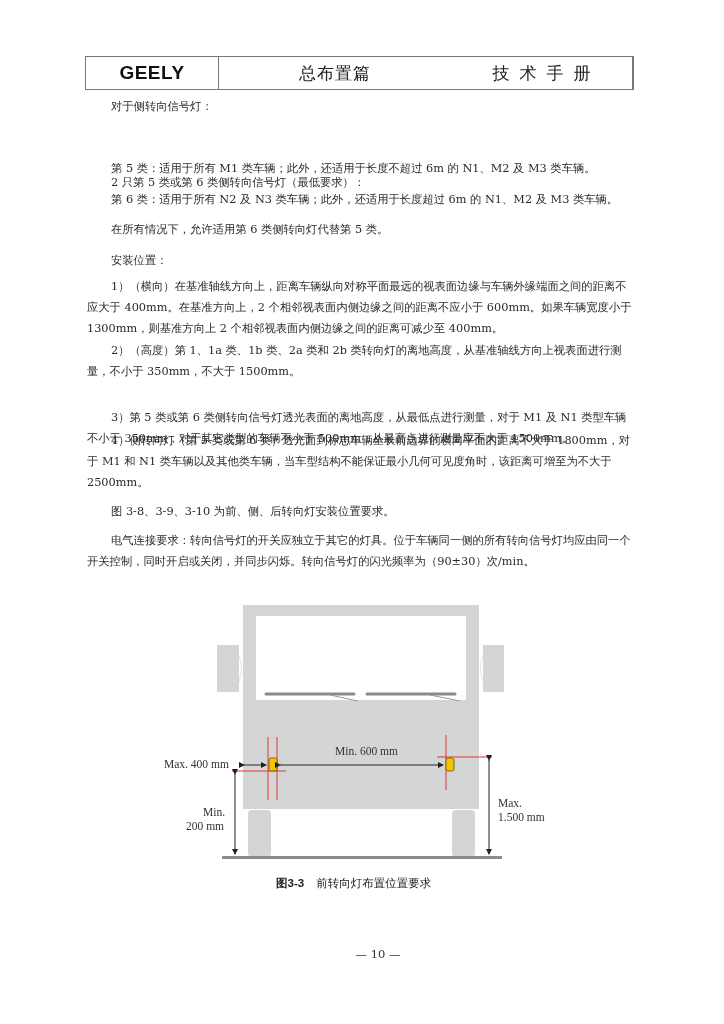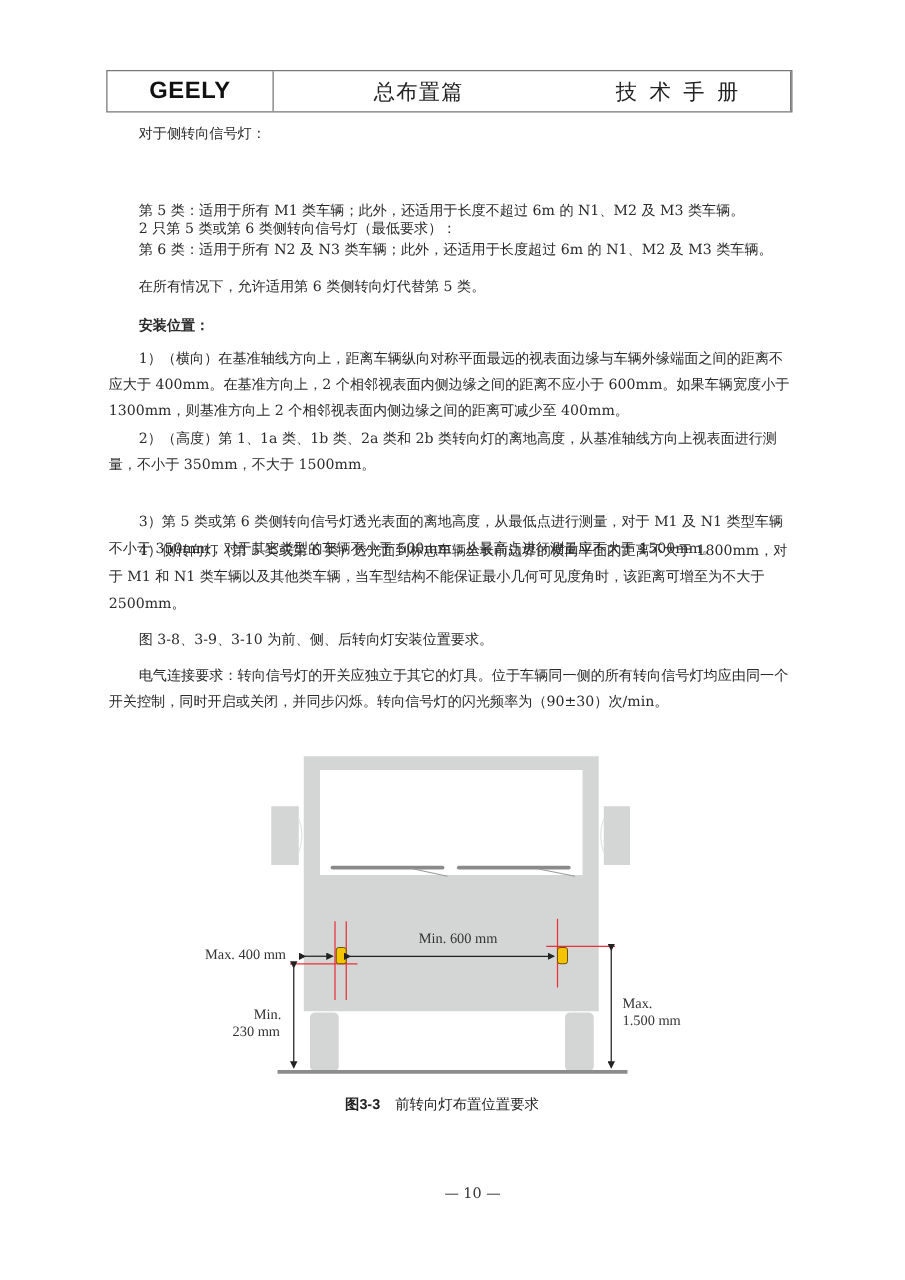--- a/index.html
+++ b/index.html
@@ -38,21 +38,21 @@
   <div class="header-cell c2">
     <span class="manual-title">技术手册</span>
   </div>
 </div>
 
 <p class="para ind" style="top:96px;">对于侧转向信号灯：</p>
 <p class="para ind" style="top:136px;margin-top:36px;">2 只第 5 类或第 6 类侧转向信号灯（最低要求）：</p>
 <p class="para ind" style="top:158px;">第 5 类：适用于所有 M1 类车辆；此外，还适用于长度不超过 6m 的 N1、M2 及 M3 类车辆。</p>
 <p class="para ind" style="top:189px;">第 6 类：适用于所有 N2 及 N3 类车辆；此外，还适用于长度超过 6m 的 N1、M2 及 M3 类车辆。</p>
 <p class="para ind" style="top:219px;">在所有情况下，允许适用第 6 类侧转向灯代替第 5 类。</p>
-<p class="para ind" style="top:250px;font-weight:bold;">安装位置：</p>
+<p class="para ind" style="top:250px;">安装位置：</p>
 <p class="para ind" style="top:276px;">1）（横向）在基准轴线方向上，距离车辆纵向对称平面最远的视表面边缘与车辆外缘端面之间的距离不应大于 400mm。在基准方向上，2 个相邻视表面内侧边缘之间的距离不应小于 600mm。如果车辆宽度小于 1300mm，则基准方向上 2 个相邻视表面内侧边缘之间的距离可减少至 400mm。</p>
 <p class="para ind" style="top:340px;">2）（高度）第 1、1a 类、1b 类、2a 类和 2b 类转向灯的离地高度，从基准轴线方向上视表面进行测量，不小于 350mm，不大于 1500mm。</p>
 <p class="para ind" style="top:383px;margin-top:24px;">3）第 5 类或第 6 类侧转向信号灯透光表面的离地高度，从最低点进行测量，对于 M1 及 N1 类型车辆不小于 350mm，对于其它类型的车辆不小于 500mm；从最高点进行测量应不大于 1500mm。</p>
 <p class="para ind" style="top:430px;">4）侧转向灯（第 5 类或第 6 类）透光面到标志车辆全长前边界的横向平面的距离不大于 1800mm，对于 M1 和 N1 类车辆以及其他类车辆，当车型结构不能保证最小几何可见度角时，该距离可增至为不大于 2500mm。</p>
 <p class="para ind" style="top:501px;">图 3-8、3-9、3-10 为前、侧、后转向灯安装位置要求。</p>
 <p class="para ind" style="top:530px;">电气连接要求：转向信号灯的开关应独立于其它的灯具。位于车辆同一侧的所有转向信号灯均应由同一个开关控制，同时开启或关闭，并同步闪烁。转向信号灯的闪光频率为（90±30）次/min。</p>
 
 <svg class="diagram" viewBox="0 0 724 1024" width="724" height="1024">
 
   <rect x="217" y="645" width="22" height="47" fill="#d4d6d6"></rect>
@@ -95,21 +95,21 @@
   <line x1="280" y1="765" x2="443" y2="765" stroke="#222" stroke-width="1" marker-start="url(#ah)" marker-end="url(#ah)"></line>
 
   <line x1="235" y1="774" x2="235" y2="854" stroke="#222" stroke-width="1" marker-start="url(#ah)" marker-end="url(#ah)"></line>
 
   <line x1="489" y1="760" x2="489" y2="854" stroke="#222" stroke-width="1" marker-start="url(#ah)" marker-end="url(#ah)"></line>
 </svg>
 
 <div class="dlabel" style="left:164px; top:758px;">Max. 400 mm</div>
 <div class="dlabel" style="left:335px; top:745px;">Min. 600 mm</div>
 <div class="dlabel" style="left:203px; top:806px;">Min.</div>
-<div class="dlabel" style="left:186px; top:820px;">230 mm</div>
+<div class="dlabel" style="left:186px; top:820px;">200 mm</div>
 <div class="dlabel" style="left:498px; top:797px;">Max.</div>
 <div class="dlabel" style="left:498px; top:811px;">1.500 mm</div>
 
 <div class="caption">
   <span class="fig-no">图3-3</span><span>前转向灯布置位置要求</span>
 </div>
 
 <div class="page-number">— 10 —</div>
 
 </body></html>

